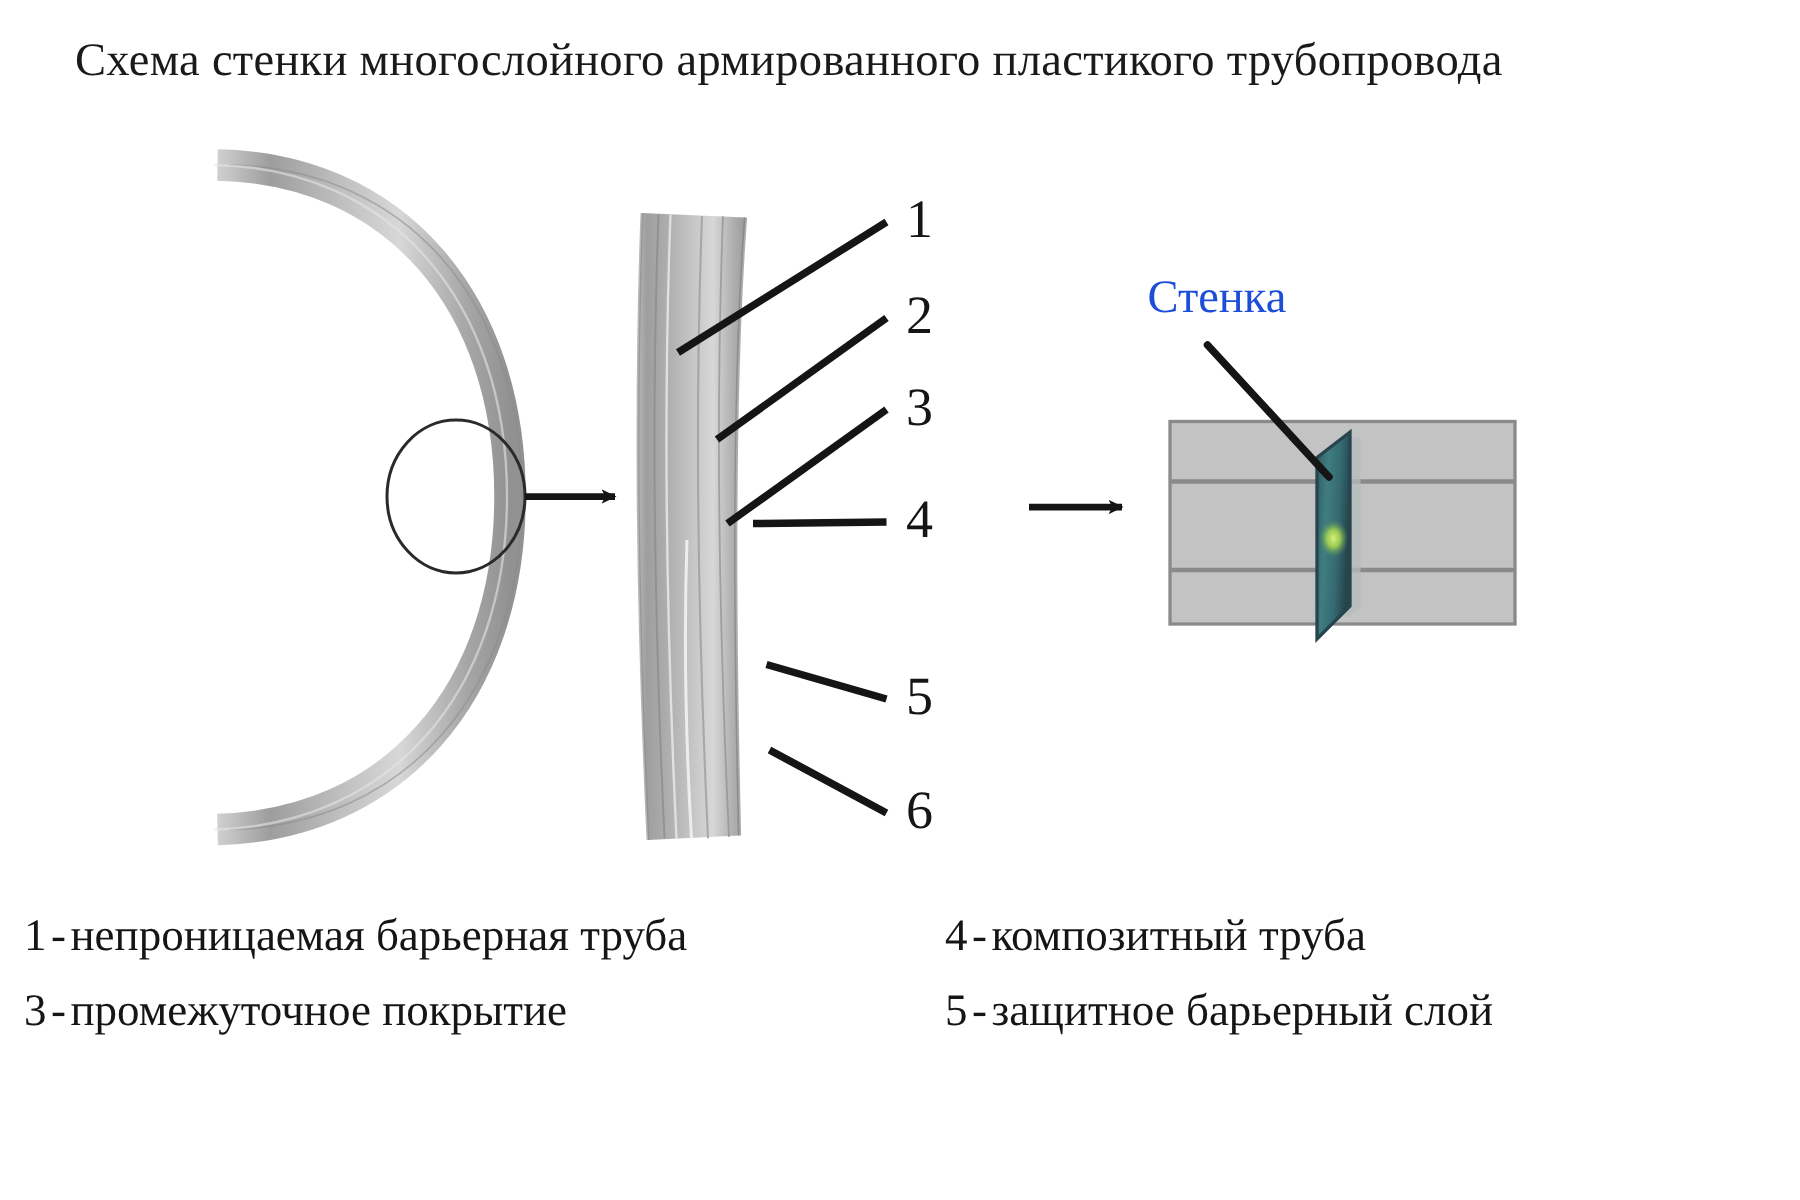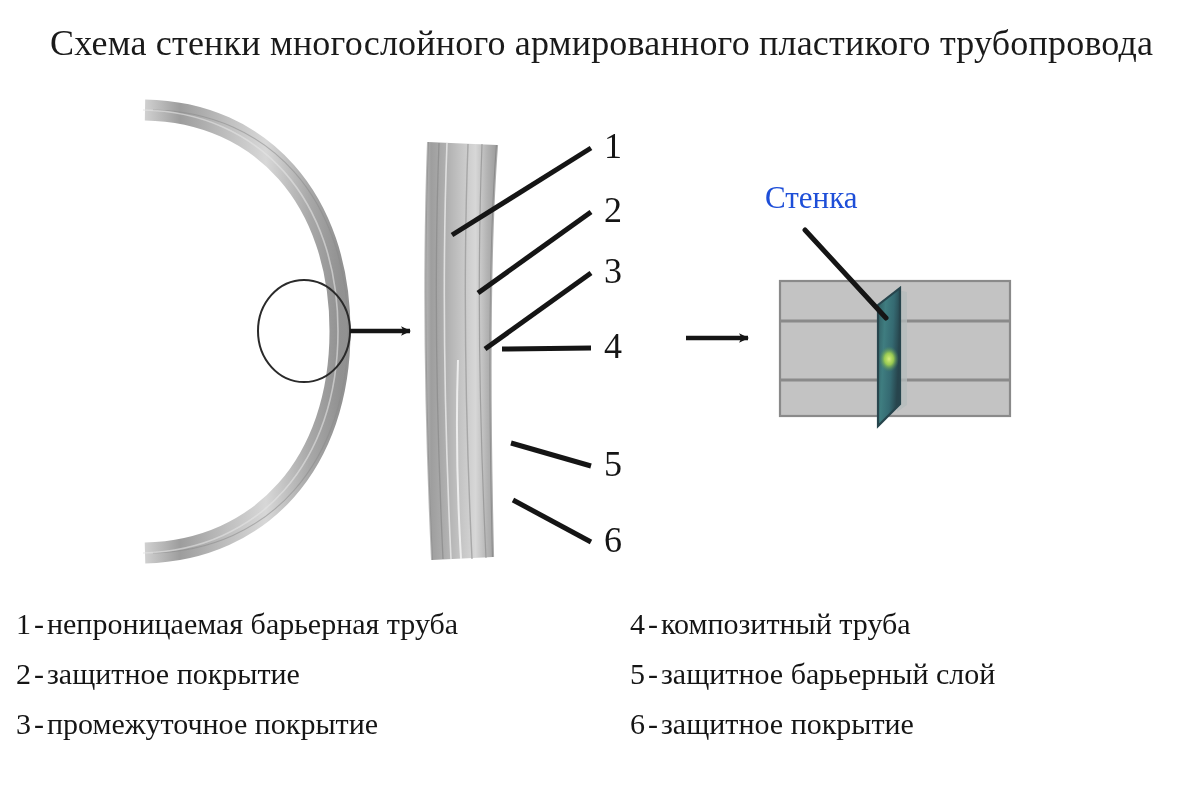--- a/index.html
+++ b/index.html
@@ -22,21 +22,21 @@
     top: 0;
     width: 1200px;
     height: 800px;
   }
 
   .title {
     position: absolute;
     left: 50px;
     top: 22px;
     width: 1120px;
-    font-size: 36px;
+    font-size: 31px;
     font-weight: 400;
     letter-spacing: 0.2px;
     color: #1a1a1a;
     white-space: nowrap;
     font-family: "Liberation Serif", "DejaVu Serif", serif;
   }
 
   .callout-num {
     position: absolute;
     font-size: 36px;
@@ -192,34 +192,28 @@
 
   <div class="inset-label" style="left:765px; top:182px;">Стенка</div>
 
   <div class="legend">
 
     <div class="legend-col left">
       <div class="legend-row">
         <span class="lg-num">1</span><span class="lg-dash">-</span><span class="lg-text">непроницаемая барьерная труба</span>
       </div>
       <div class="legend-row">
-        <span class="lg-num">2</span><span class="lg-dash">-</span><span class="lg-text">защитное покрытие</span>
-      </div>
-      <div class="legend-row">
         <span class="lg-num">3</span><span class="lg-dash">-</span><span class="lg-text">промежуточное покрытие</span>
       </div>
     </div>
 
     <div class="legend-col right">
       <div class="legend-row">
         <span class="lg-num">4</span><span class="lg-dash">-</span><span class="lg-text">композитный труба</span>
       </div>
       <div class="legend-row">
         <span class="lg-num">5</span><span class="lg-dash">-</span><span class="lg-text">защитное барьерный слой</span>
       </div>
-      <div class="legend-row">
-        <span class="lg-num">6</span><span class="lg-dash">-</span><span class="lg-text">защитное покрытие</span>
-      </div>
     </div>
 
   </div>
 
 </div>
 
 </body></html>

